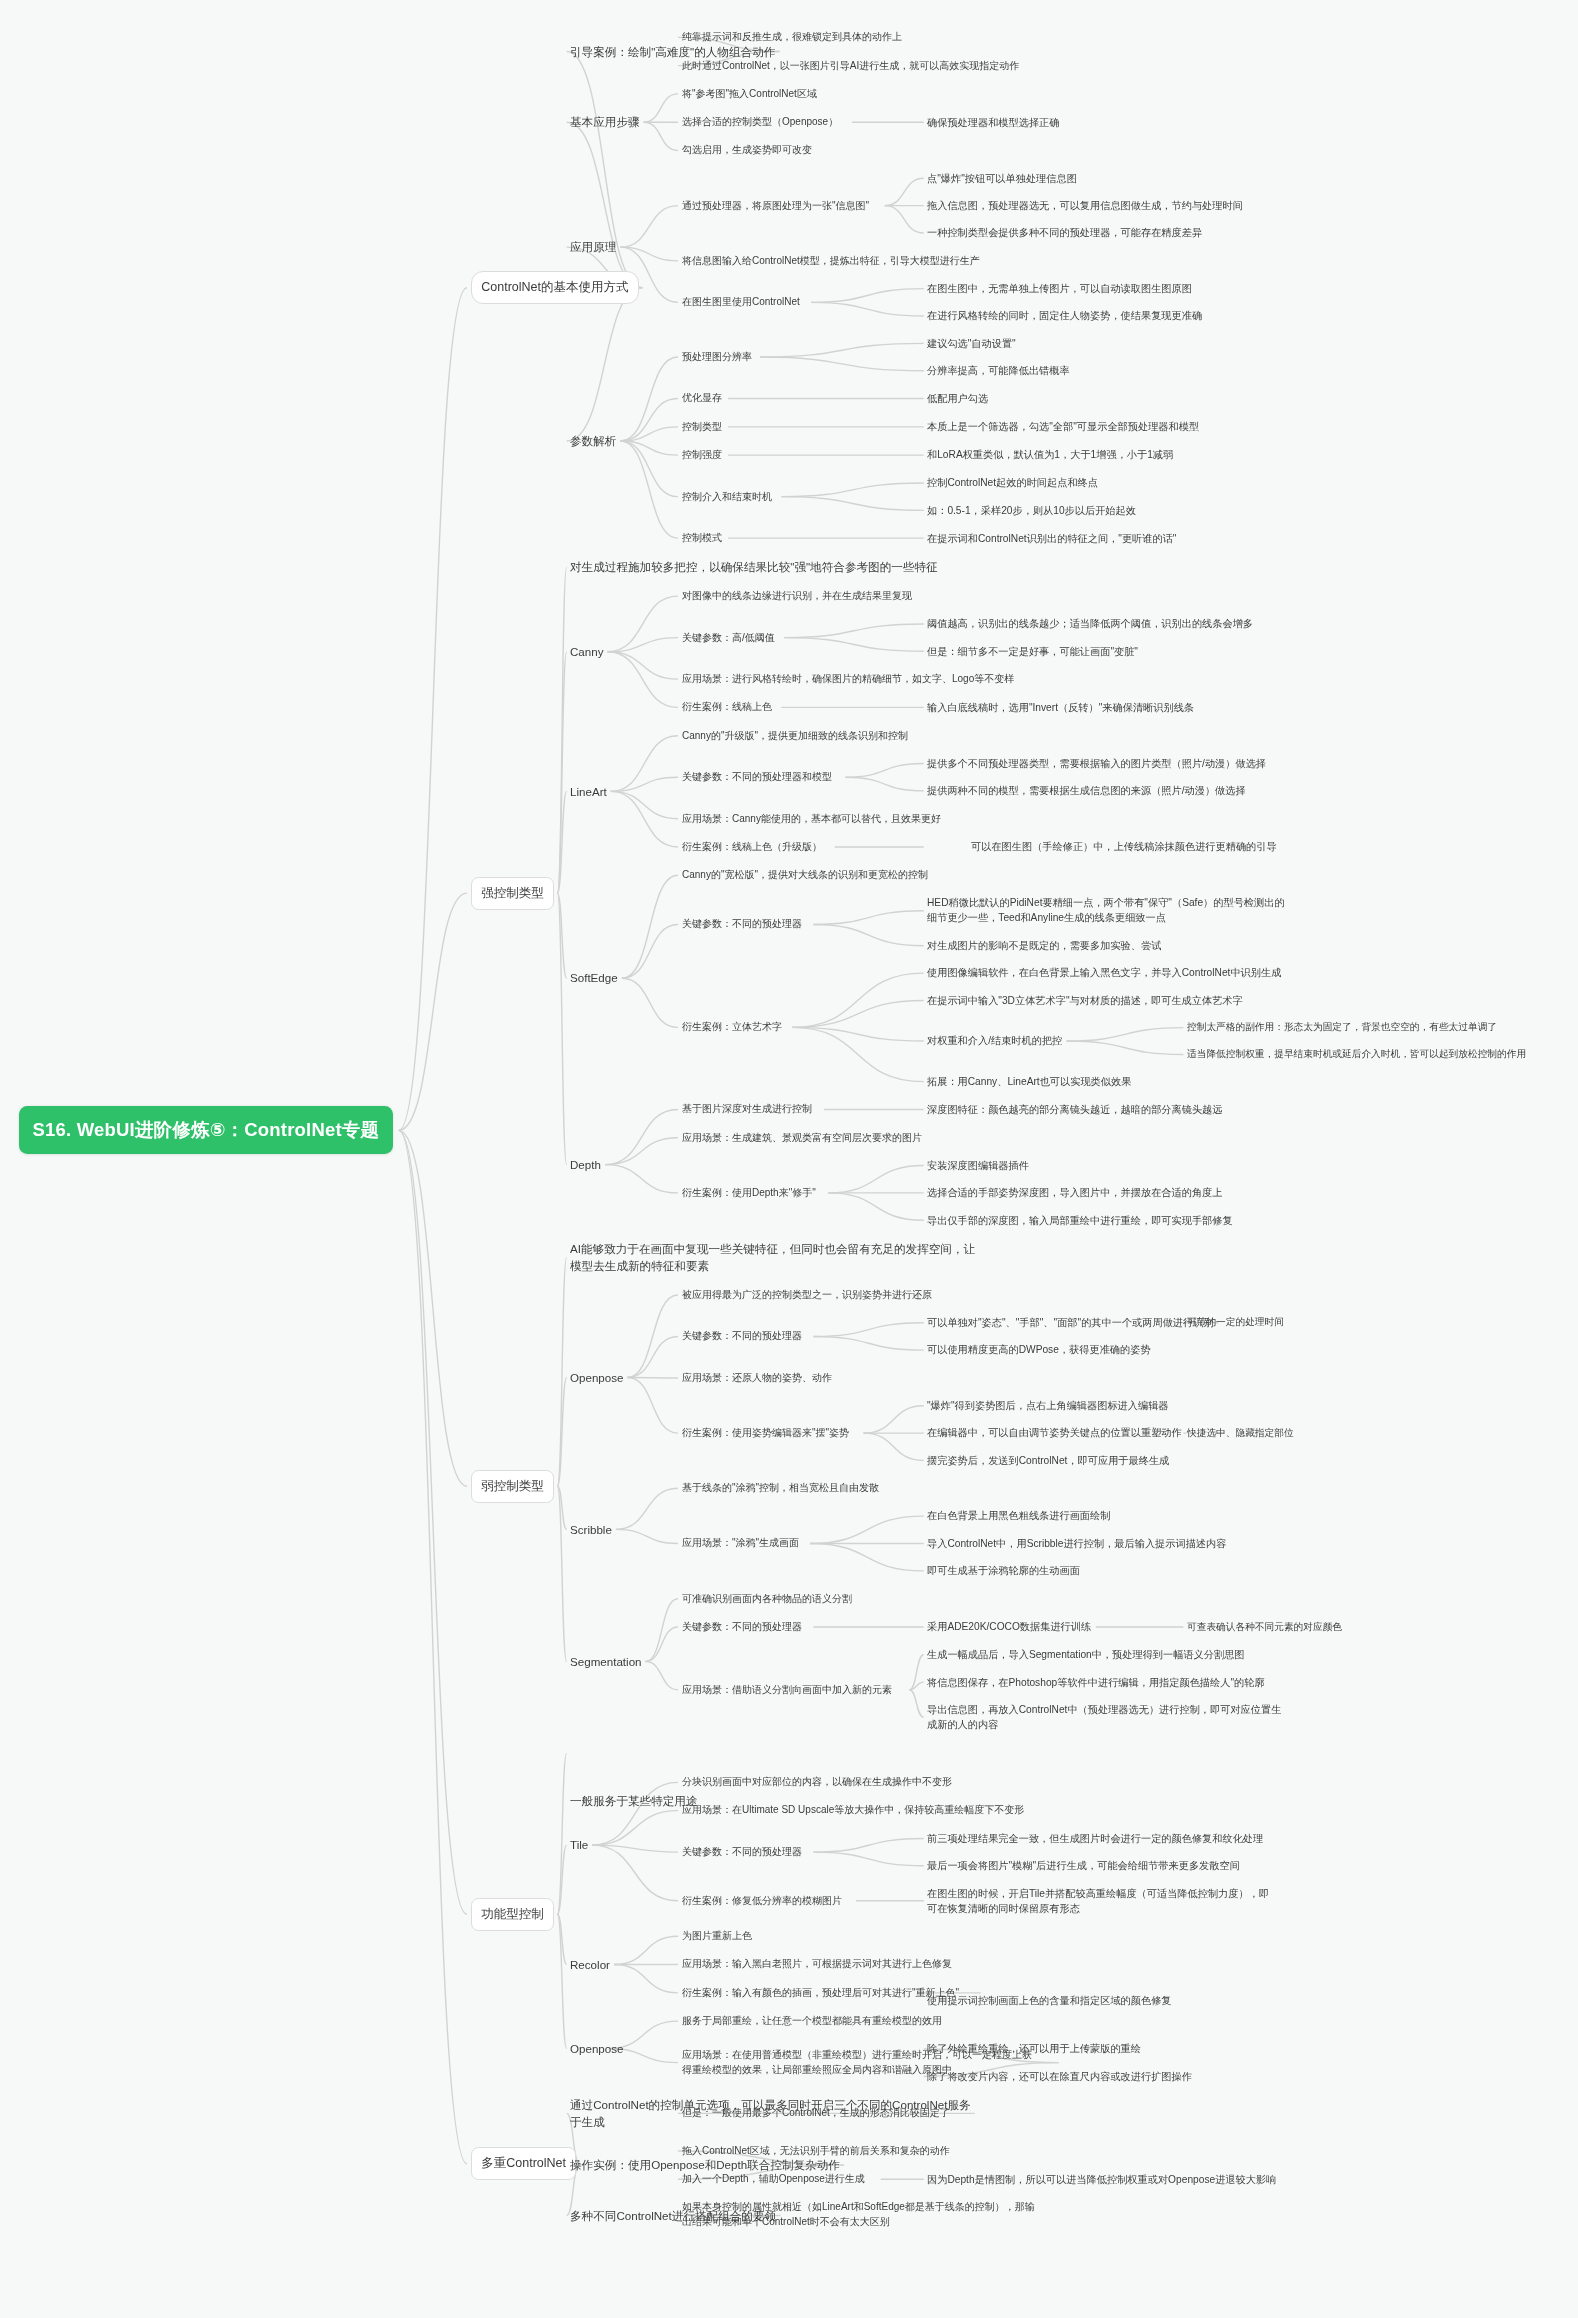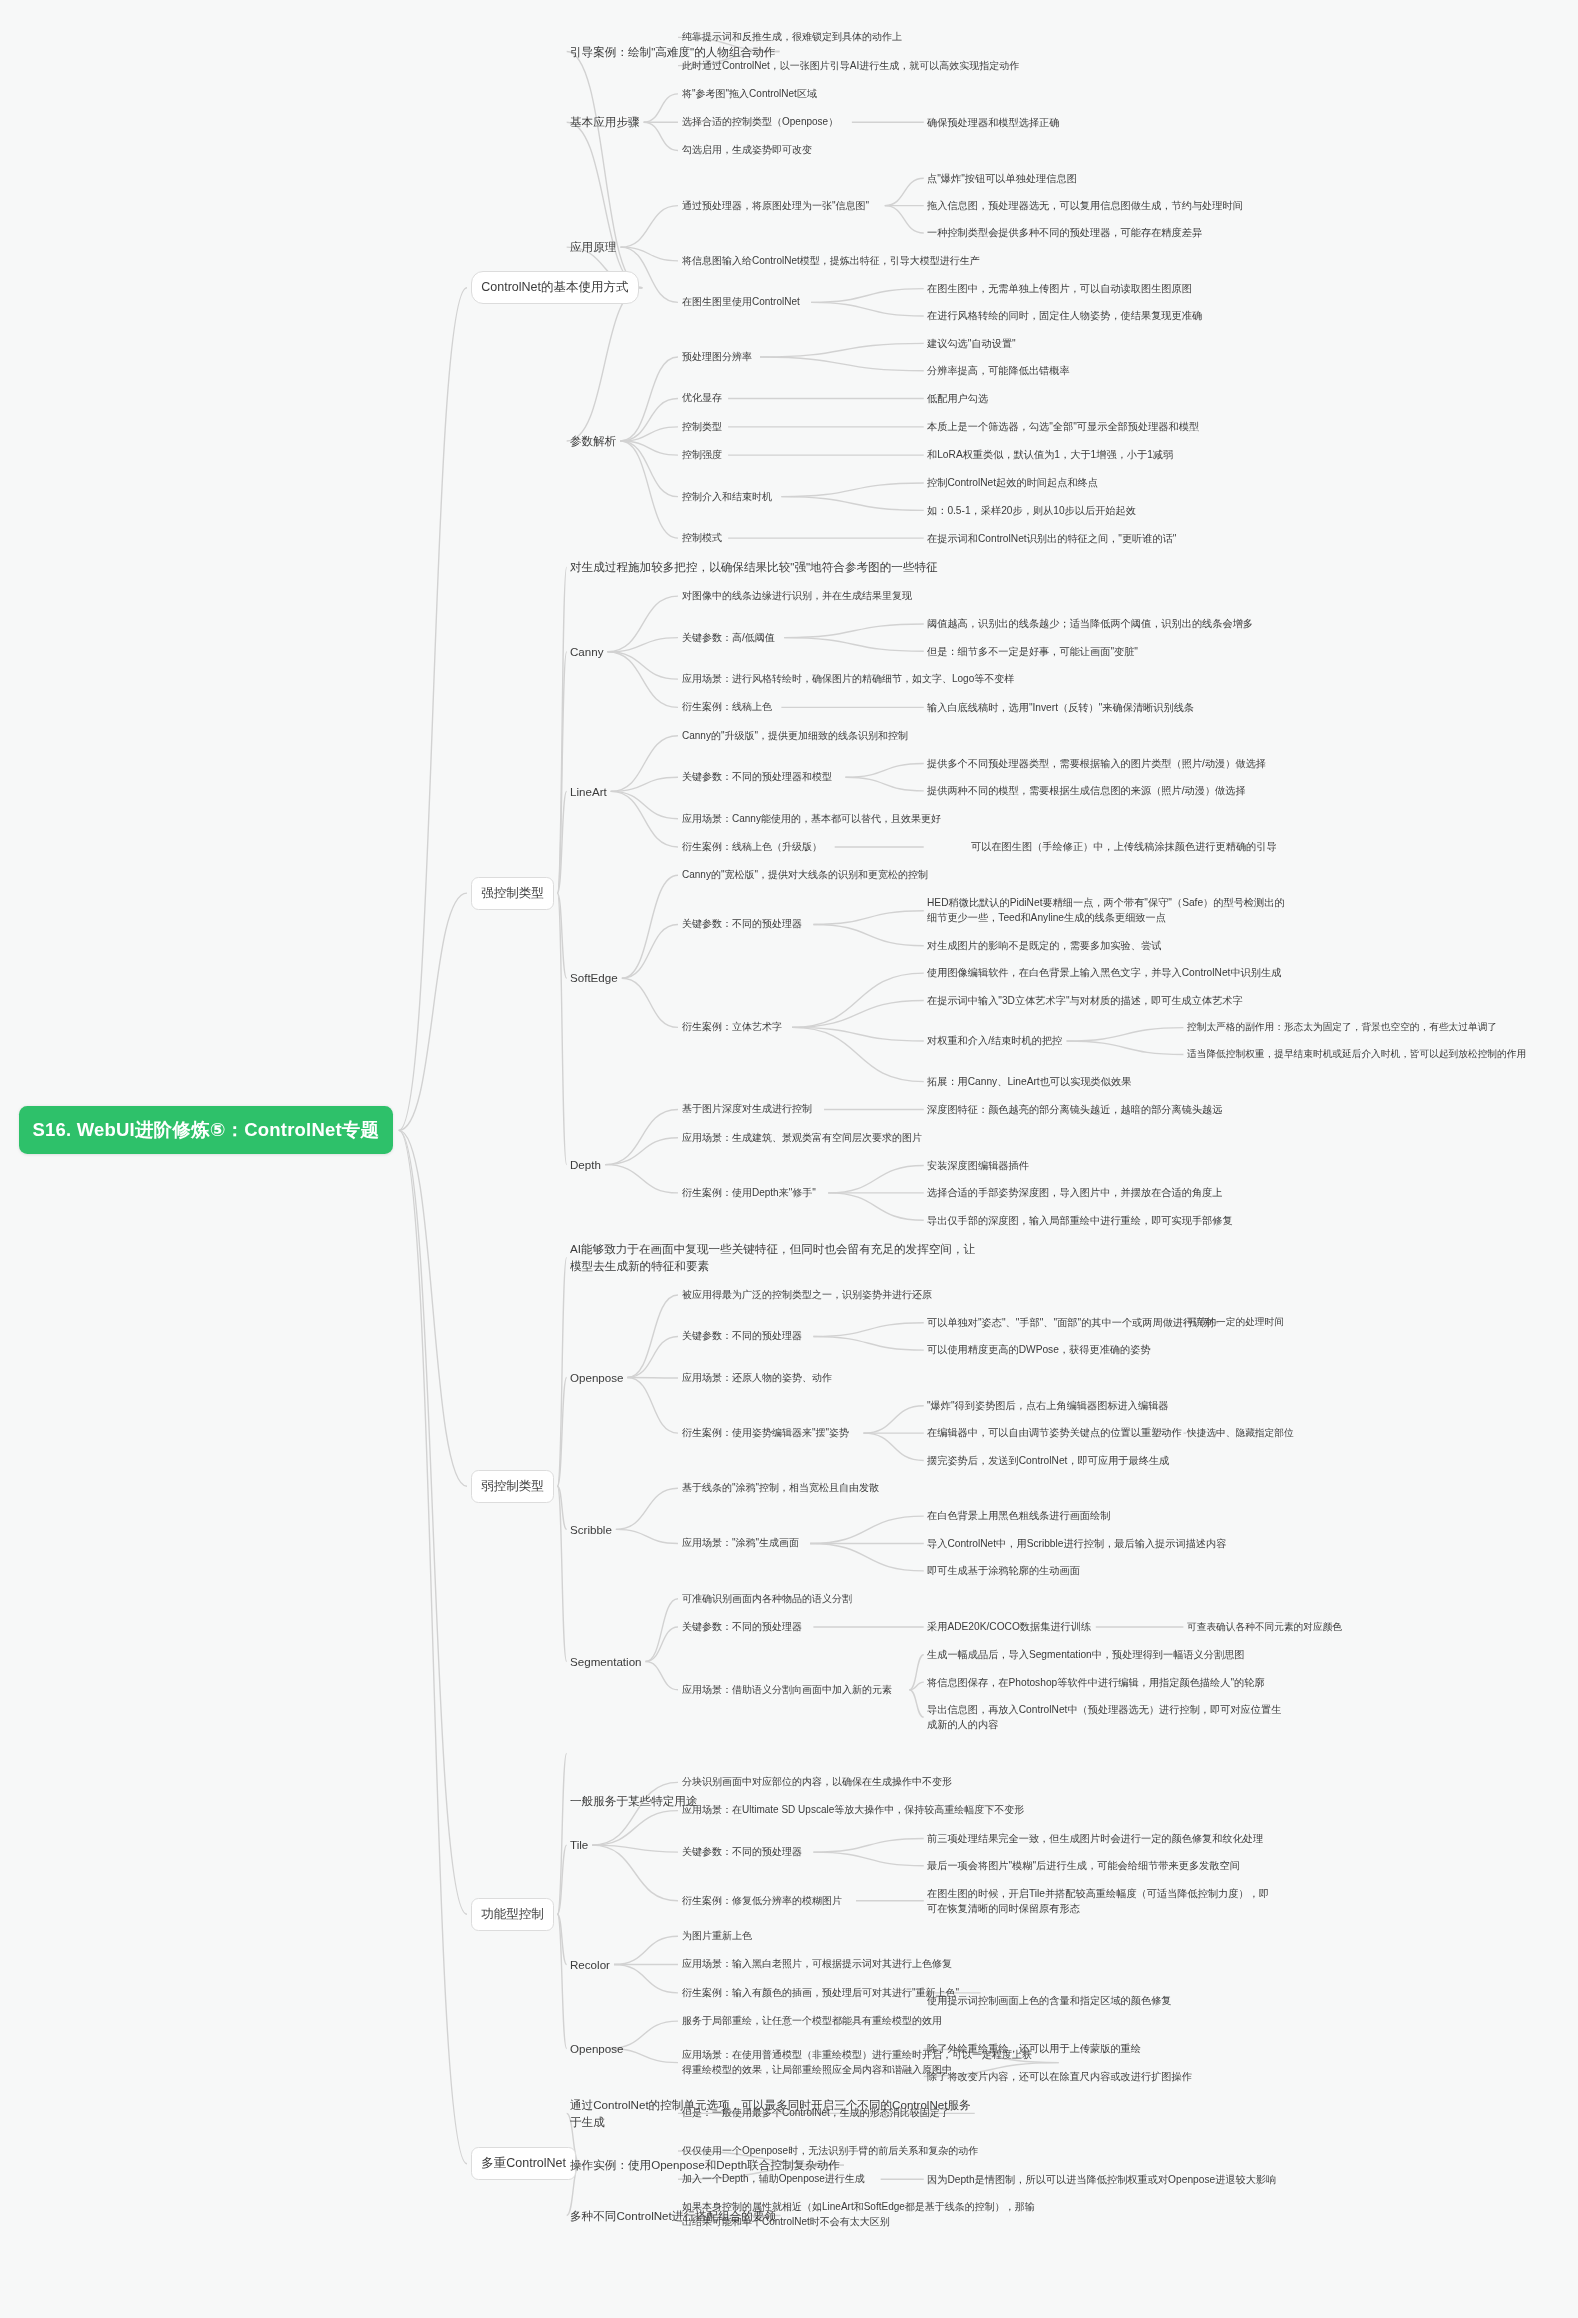--- a/index.html
+++ b/index.html
@@ -283,21 +283,21 @@
       <div class="node lv3" style="left: 682px; top: 2013px;">服务于局部重绘，让任意一个模型都能具有重绘模型的效用</div>
       <div class="node lv3" style="left: 682px; top: 2047px;">应用场景：在使用普通模型（非重绘模型）进行重绘时开启，可以一定程度上获
 得重绘模型的效果，让局部重绘照应全局内容和谐融入原图中</div>
       <div class="node lv4" style="left: 927px; top: 2041px;">除了外绘重绘重绘，还可以用于上传蒙版的重绘</div>
       <div class="node lv4" style="left: 927px; top: 2069px;">除了将改变片内容，还可以在除直尺内容或改进行扩图操作</div>
       <div class="node lv1" style="left: 471px; top: 2147px;">多重ControlNet</div>
       <div class="node lv2" style="left: 570px; top: 2096px;">通过ControlNet的控制单元选项，可以最多同时开启三个不同的ControlNet服务
 于生成</div>
       <div class="node lv3" style="left: 682px; top: 2105px;">但是：一般使用最多个ControlNet，生成的形态消比较固定了</div>
       <div class="node lv2" style="left: 570px; top: 2156px;">操作实例：使用Openpose和Depth联合控制复杂动作</div>
-      <div class="node lv3" style="left: 682px; top: 2143px;">仅仅使用一个Openpose时，无法识别手臂的前后关系和复杂的动作</div>
+      <div class="node lv3" style="left: 682px; top: 2143px;">拖入ControlNet区域，无法识别手臂的前后关系和复杂的动作</div>
       <div class="node lv3" style="left: 682px; top: 2171px;">加入一个Depth，辅助Openpose进行生成</div>
       <div class="node lv4" style="left: 927px; top: 2172px;">因为Depth是情图制，所以可以进当降低控制权重或对Openpose进退较大影响</div>
       <div class="node lv2" style="left: 570px; top: 2207px;">多种不同ControlNet进行搭配组合的要领</div>
       <div class="node lv3" style="left: 682px; top: 2199px;">如果本身控制的属性就相近（如LineArt和SoftEdge都是基于线条的控制），那输
 出结果可能和单个ControlNet时不会有太大区别</div>
     </div>
 
 </div>
 
 

